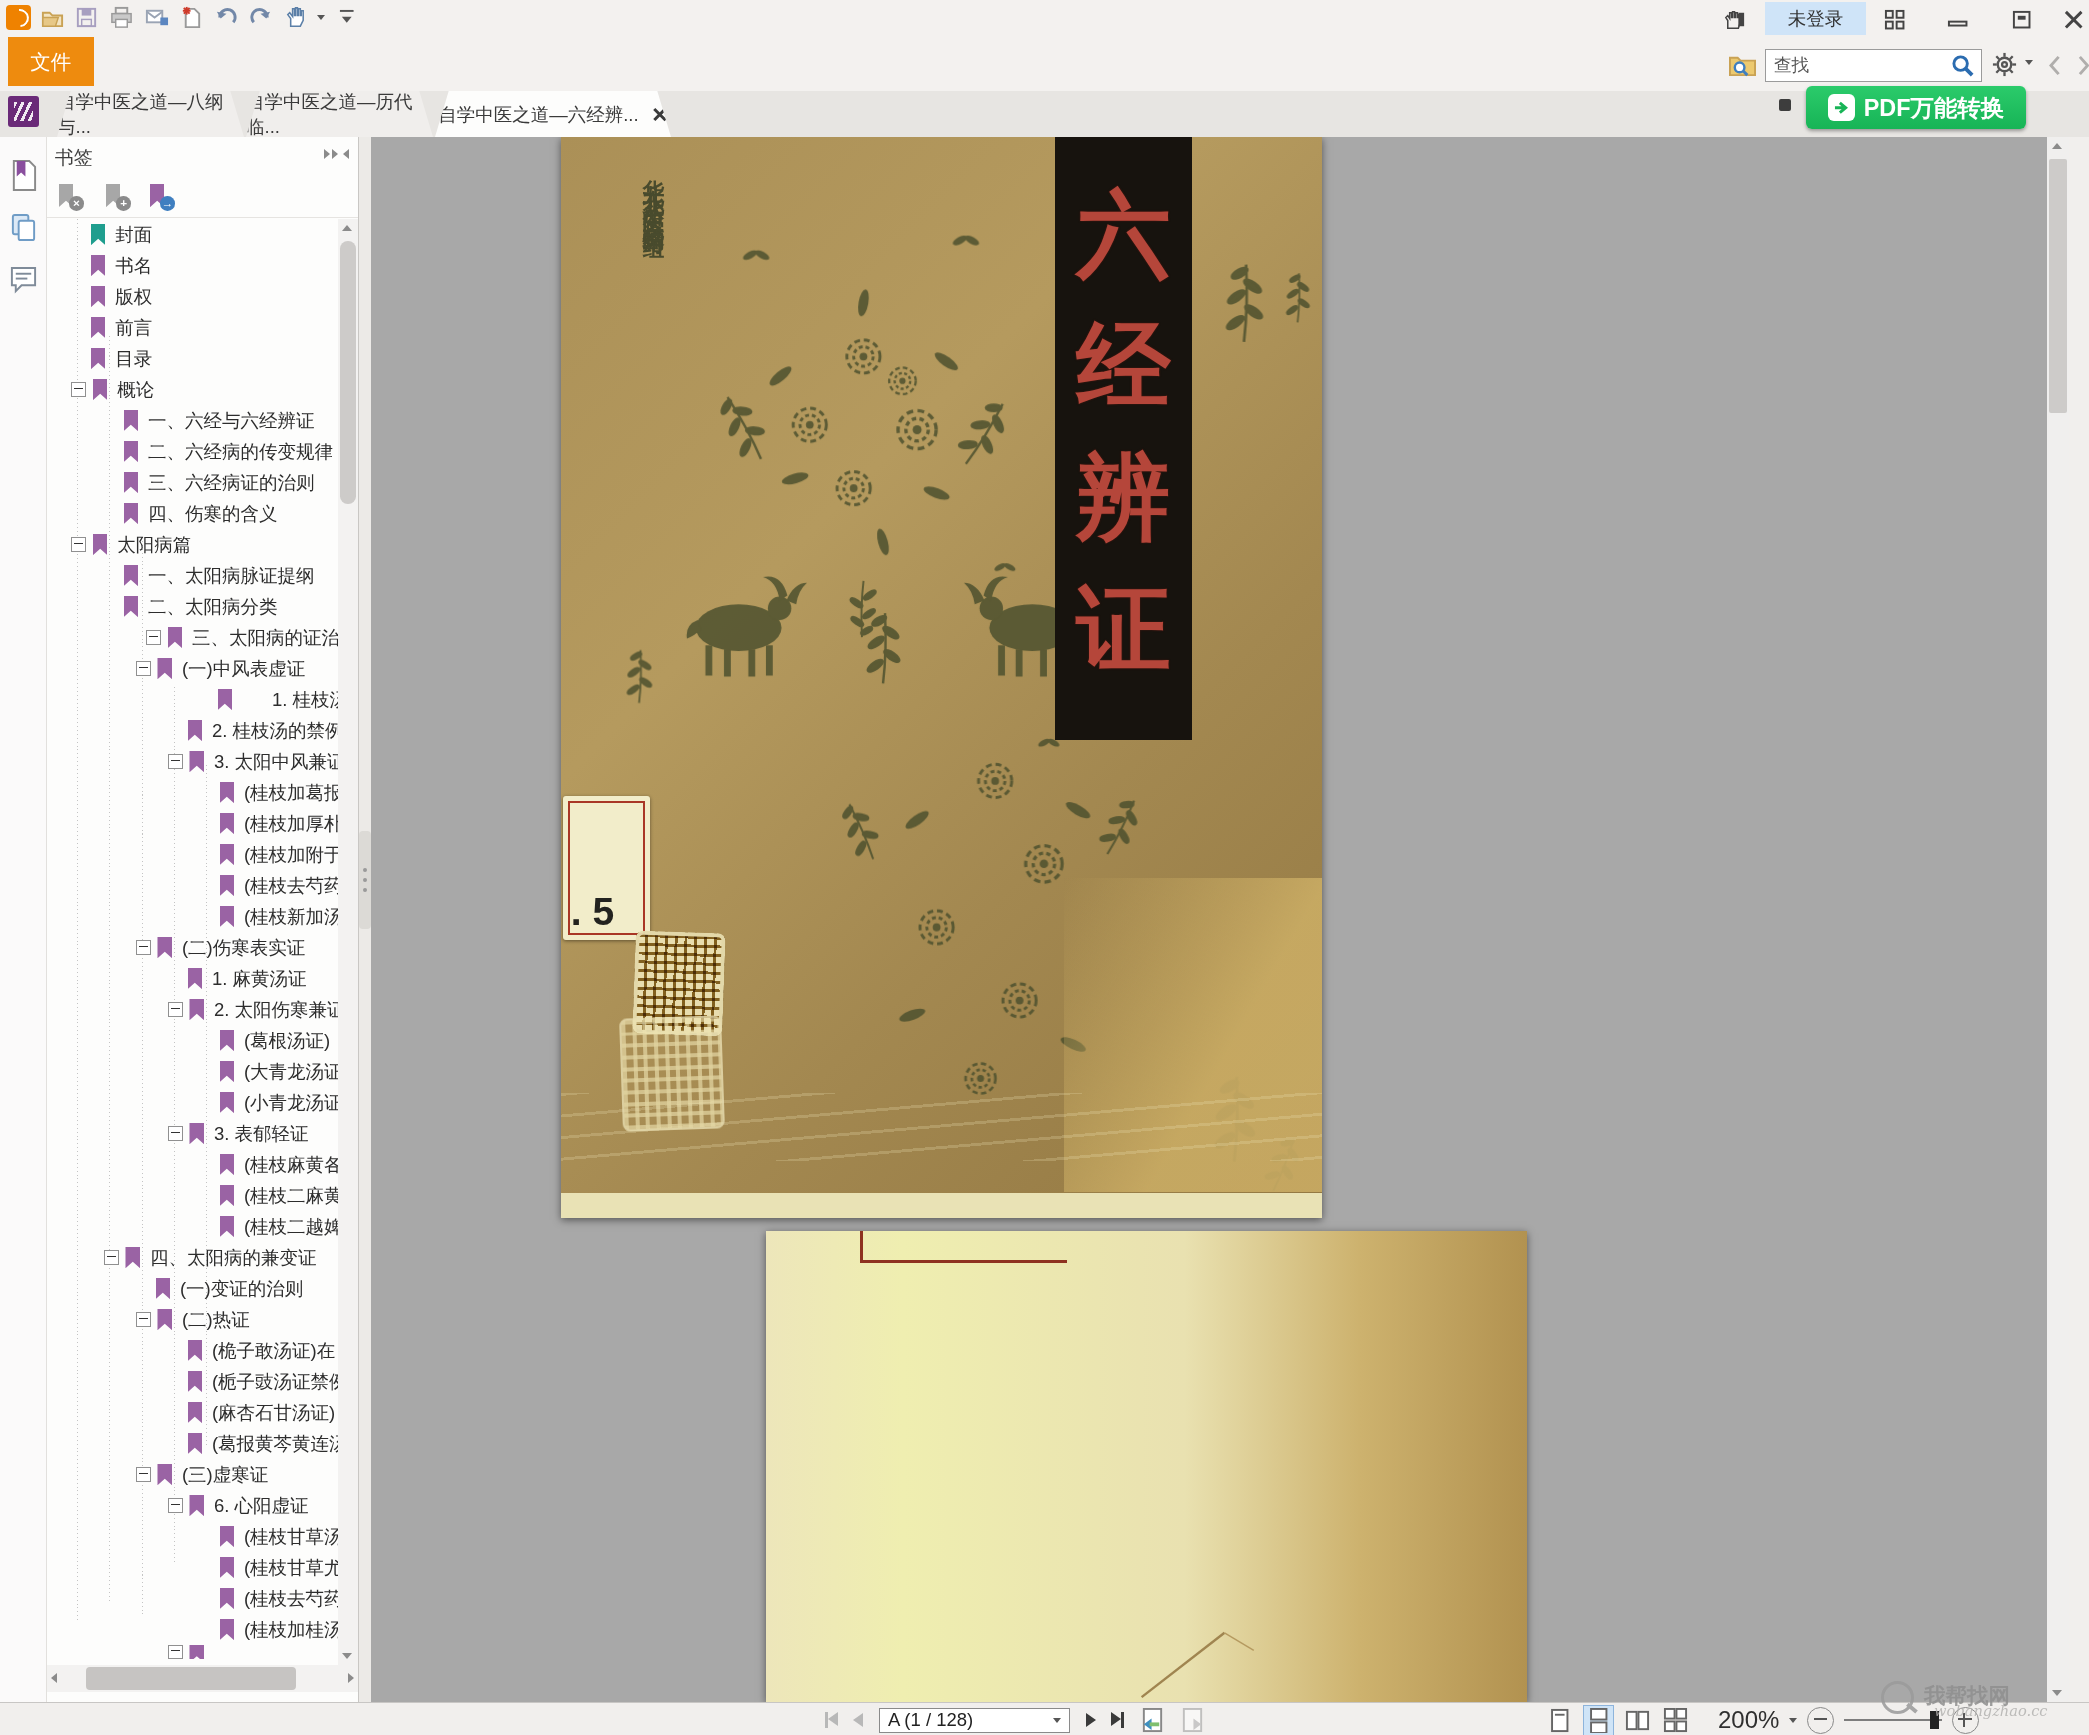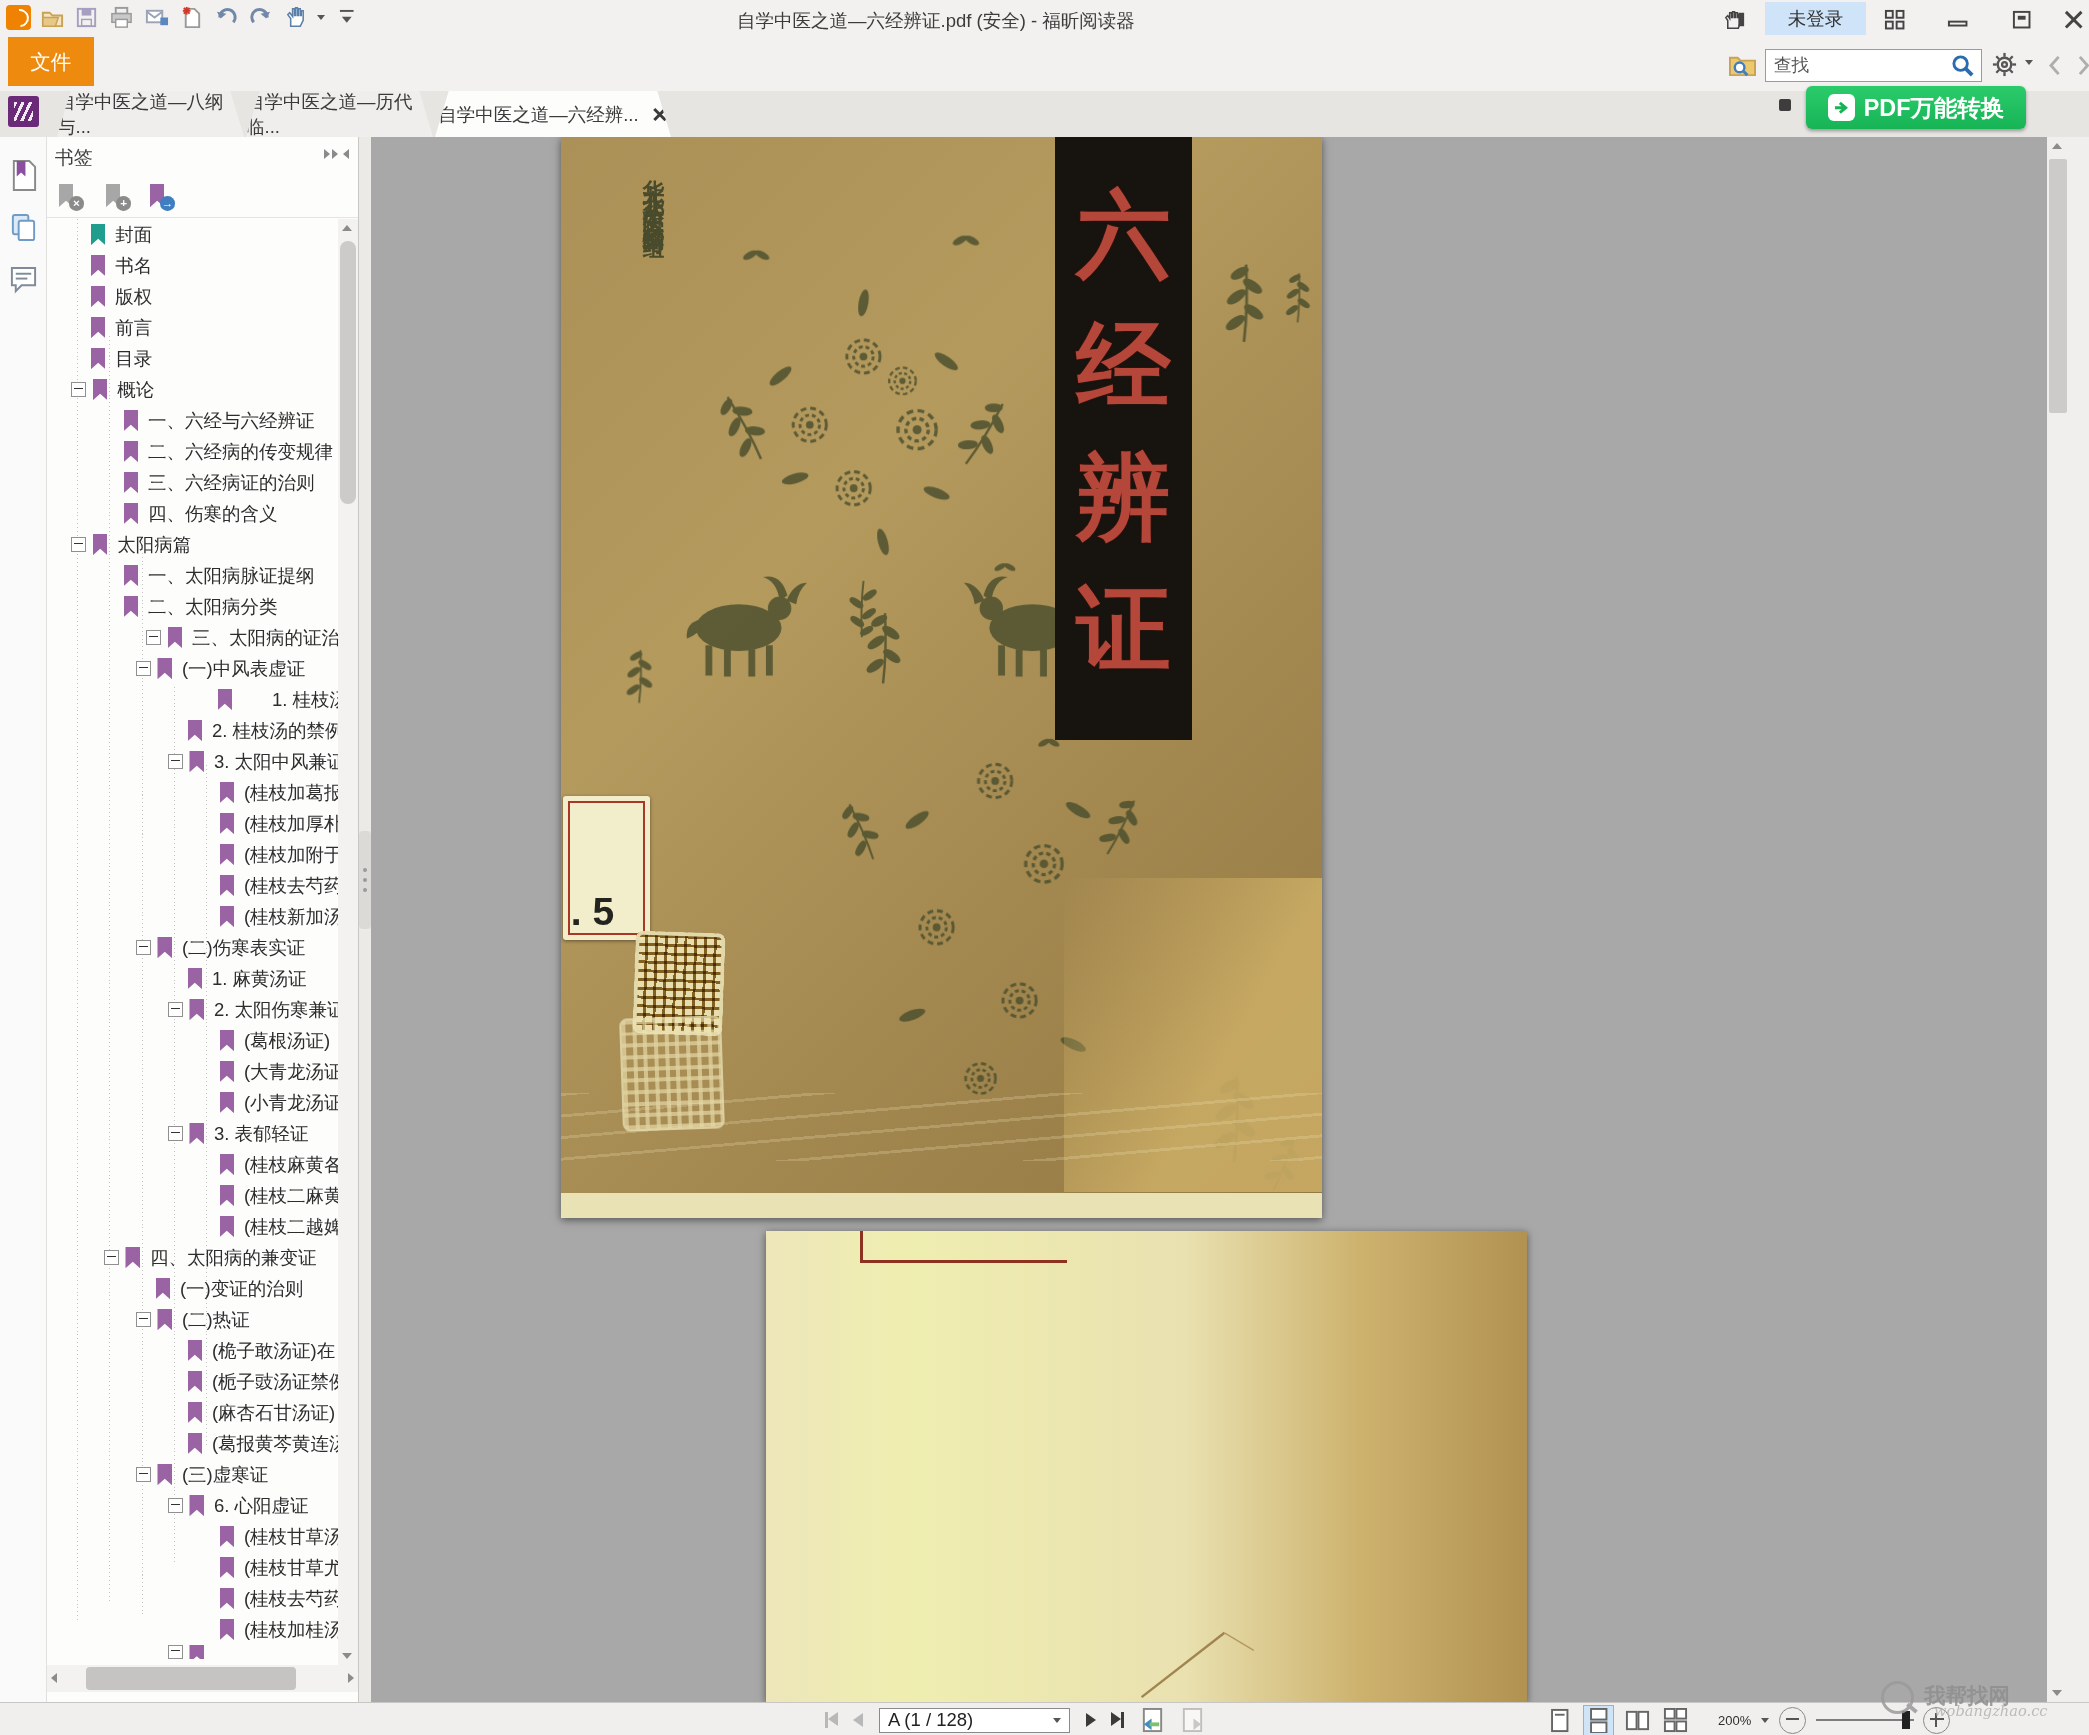--- a/index.html
+++ b/index.html
@@ -134,21 +134,21 @@
   #statusbar{position:absolute;left:0;top:1702px;width:2090px;height:34px;background:#f1efed;border-top:1px solid #c8c6c4;}
   .sb{position:absolute;top:0;height:34px;display:flex;align-items:center;}
   #page-combo{width:191px;height:25px;background:#fff;border:1px solid #8a8a8a;display:flex;align-items:center;
     font-size:18.5px;color:#222;padding-left:7.8px;box-sizing:border-box;justify-content:space-between;}
   .nav-tri{width:0;height:0;border-top:7.8px solid transparent;border-bottom:7.8px solid transparent;}
   .nav-l{border-right:10.7px solid #b8b8b8;}
   .nav-r{border-left:10.7px solid #3a3a3a;}
   .nav-bar{width:2.9px;height:15.6px;}
   .layout-ic{width:29px;height:29px;display:flex;align-items:center;justify-content:center;margin-right:9.8px;}
   .layout-ic.active{background:#cfe4f7;outline:1px solid #8db4dc;}
-  #zoom-label{font-size:13px;color:#2f2f2f;}
+  #zoom-label{font-size:24px;color:#2f2f2f;}
   .circle-btn{width:25px;height:25px;border:1px solid #8a8a8a;border-radius:50%;position:relative;}
   .circle-btn::before{content:"";position:absolute;left:5.9px;right:5.9px;top:10.7px;height:2px;background:#555;}
   .circle-btn.plus::after{content:"";position:absolute;top:5.9px;bottom:5.9px;left:10.7px;width:2px;background:#555;}
   #zoom-track{width:98px;height:2px;background:#7d7d7d;position:relative;}
   #zoom-thumb{position:absolute;left:86px;top:-7.8px;width:8.8px;height:17.6px;background:#222;}
   
   #watermark{position:absolute;right:3.9px;bottom:14px;width:205px;height:45px;opacity:.85;z-index:50;}
   #wm-ring{position:absolute;left:0px;top:3.9px;width:27px;height:27px;border:3.9px solid #9a9a9a;border-radius:50%;}
   #wm-handle{position:absolute;left:25px;top:29px;width:11.7px;height:3.9px;background:#9a9a9a;transform:rotate(40deg);}
   #wm-text{position:absolute;left:43px;top:3.9px;font-size:21.5px;font-weight:bold;color:#8f8f8f;}
@@ -221,21 +221,20 @@
           </svg>
       </div>
       <div class="caret-d"></div>
       <div class="qat-ic">
         <svg width="19.5" height="21.5" viewBox="0 0 20 22">
             <line x1="3" y1="4" x2="17" y2="4" stroke="#555" stroke-width="2"></line>
             <path d="M5 10 l5 6 l5 -6 z" fill="#555"></path>
           </svg>
       </div>
     </div>
-    <div id="win-title">自学中医之道—六经辨证.pdf (安全) - 福昕阅读器</div>
     <div class="winbtn" style="left:1718px">
       <svg width="25" height="25" viewBox="0 0 26 26">
           <path d="M6 22 v-8 l-2-3 2-2 2 3 v-6 h2 v5 h1 v-6 h2 v6 h1 v-5 h2 v5 h1 v-3 h2 v8 l-2 6 z" fill="none" stroke="#444" stroke-width="1.6"></path>
           <rect x="17" y="6" width="6" height="14" fill="#444"></rect>
         </svg>
     </div>
     <div id="login-btn">未登录</div>
     <div class="winbtn" style="left:1878px">
       <svg width="23.4" height="23.4" viewBox="0 0 24 24">
           <g fill="none" stroke="#444" stroke-width="2">

